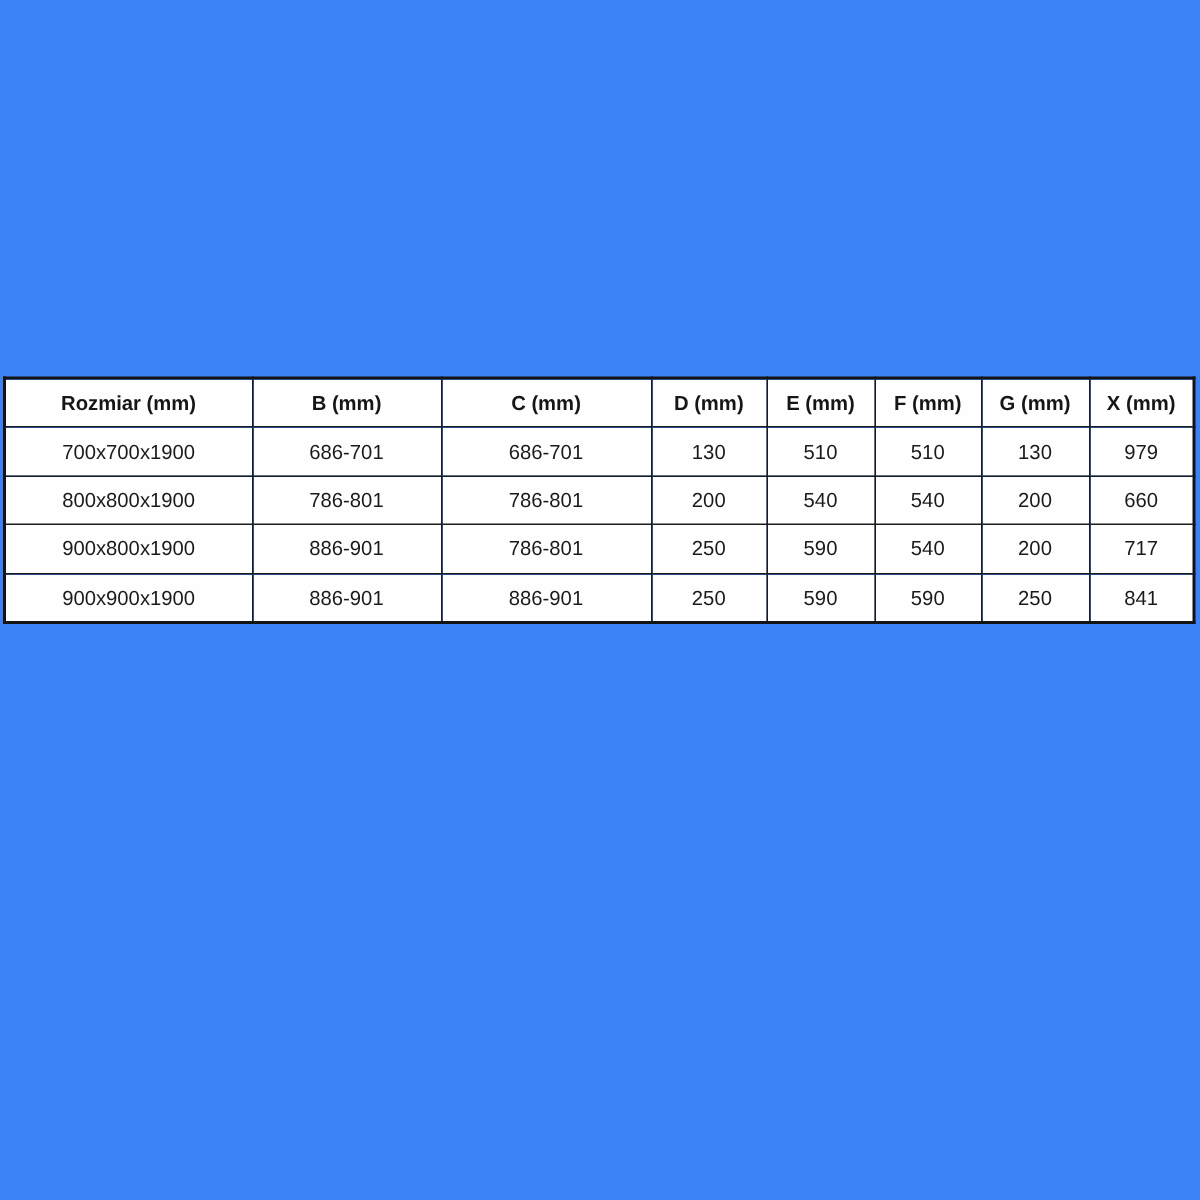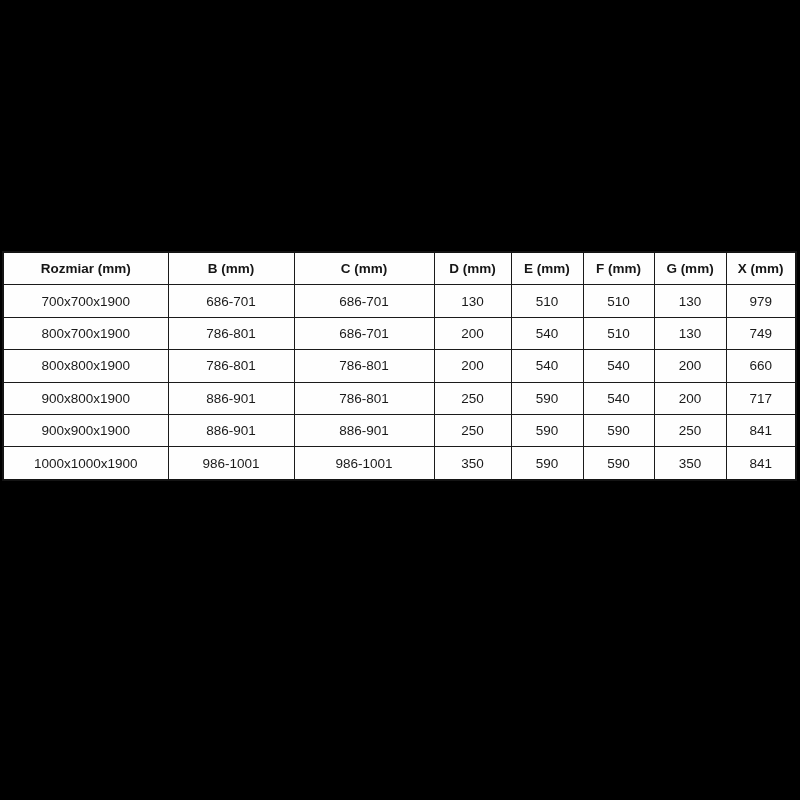--- a/index.html
+++ b/index.html
@@ -7,21 +7,21 @@
     padding: 0;
     width: 800px;
     height: 800px;
     background: #ffffff;
     font-family: "Liberation Sans", sans-serif;
   }
   .page {
     position: relative;
     width: 800px;
     height: 800px;
-    background: #000000;
+    background: #3b82f6;
     overflow: hidden;
   }
   table.spec-table {
     position: absolute;
     left: 2px;
     top: 251px;
     width: 794px;
     border-collapse: collapse;
     table-layout: fixed;
     border: 2px solid #141414;
@@ -79,30 +79,20 @@
           <td>700x700x1900</td>
           <td>686-701</td>
           <td>686-701</td>
           <td>130</td>
           <td>510</td>
           <td>510</td>
           <td>130</td>
           <td>979</td>
         </tr>
         <tr>
-          <td>800x700x1900</td>
-          <td>786-801</td>
-          <td>686-701</td>
-          <td>200</td>
-          <td>540</td>
-          <td>510</td>
-          <td>130</td>
-          <td>749</td>
-        </tr>
-        <tr>
           <td>800x800x1900</td>
           <td>786-801</td>
           <td>786-801</td>
           <td>200</td>
           <td>540</td>
           <td>540</td>
           <td>200</td>
           <td>660</td>
         </tr>
         <tr>
@@ -118,25 +108,15 @@
         <tr>
           <td>900x900x1900</td>
           <td>886-901</td>
           <td>886-901</td>
           <td>250</td>
           <td>590</td>
           <td>590</td>
           <td>250</td>
           <td>841</td>
         </tr>
-        <tr>
-          <td>1000x1000x1900</td>
-          <td>986-1001</td>
-          <td>986-1001</td>
-          <td>350</td>
-          <td>590</td>
-          <td>590</td>
-          <td>350</td>
-          <td>841</td>
-        </tr>
       </tbody>
   </table>
 </div>
 
 </body></html>

